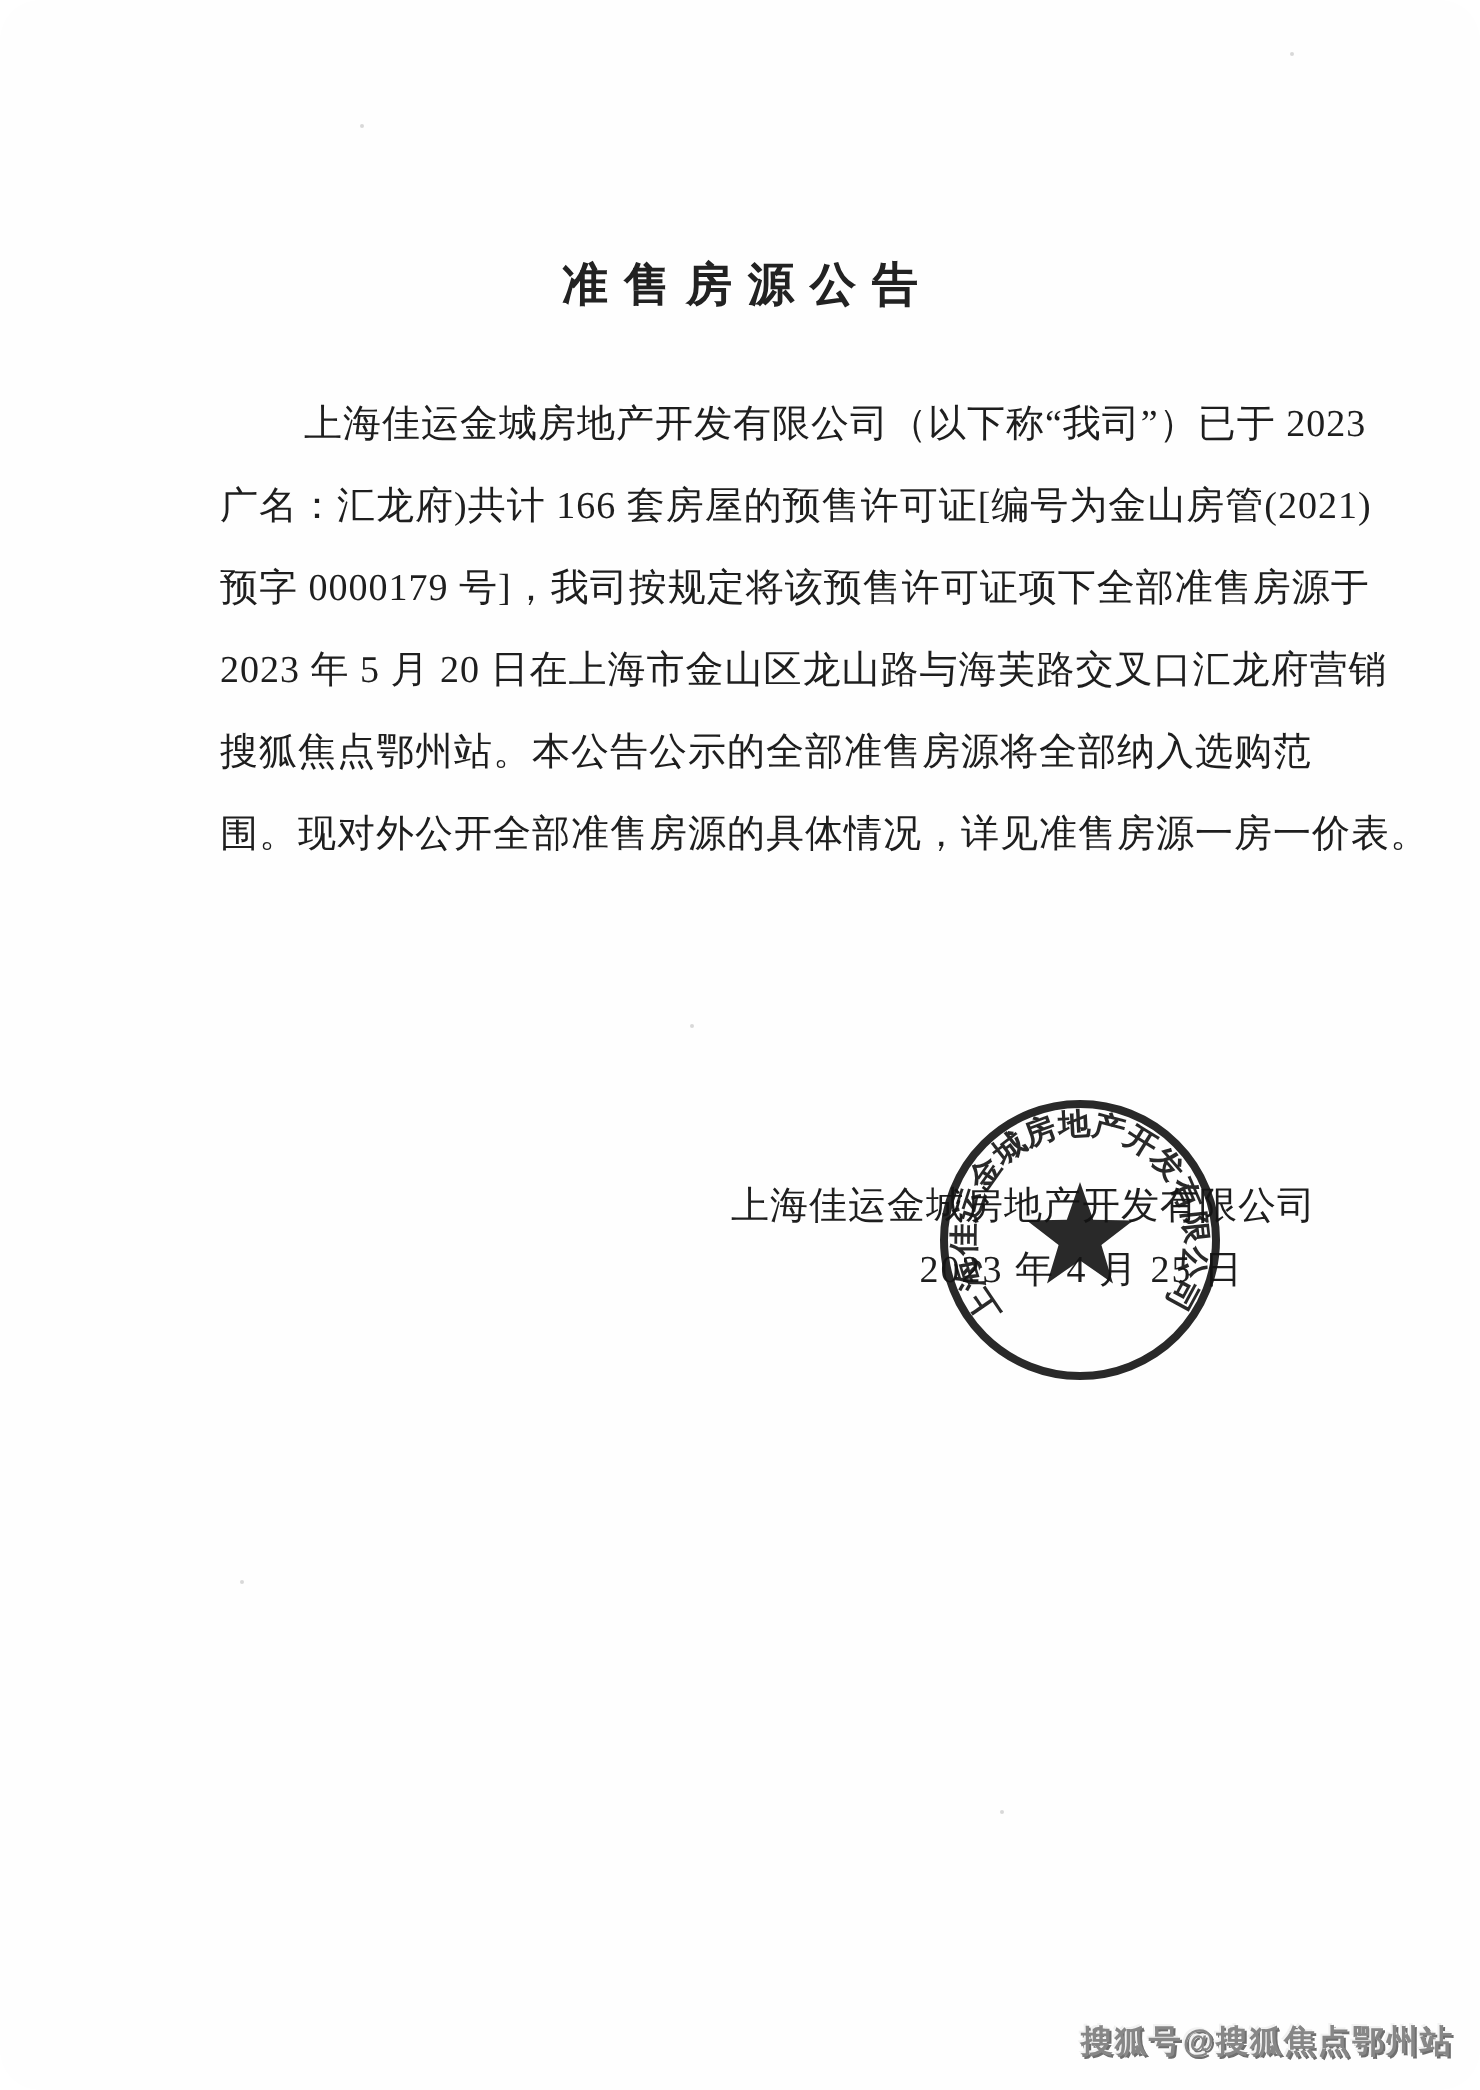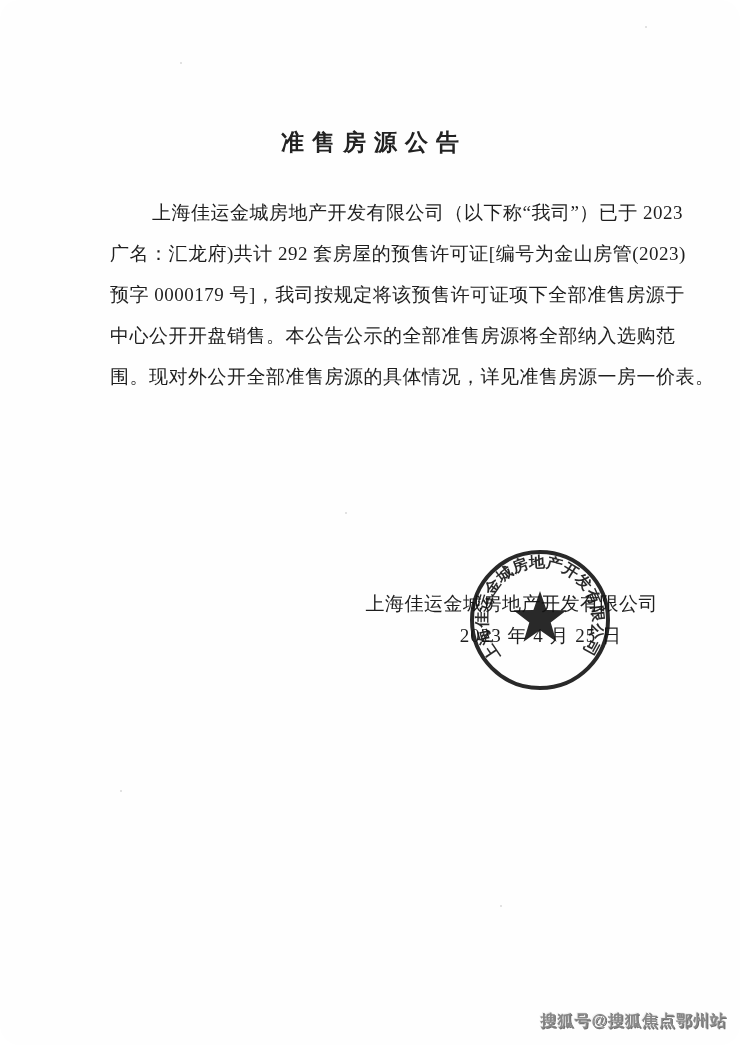--- a/index.html
+++ b/index.html
@@ -94,23 +94,24 @@
 </style>
 </head>
 <body>
 
 <div class="page">
 
   <h1 class="doc-title">准售房源公告</h1>
 
   <div class="doc-body">
     <div class="body-line indent">上海佳运金城房地产开发有限公司（以下称“我司”）已于 2023</div>
-    <div class="body-line">广名：汇龙府)共计 292 套房屋的预售许可证[编号为金山房管(2023)</div>
+    <div class="body-line">广名：汇龙府)共计 166 套房屋的预售许可证[编号为金山房管(2021)</div>
     <div class="body-line">预字 0000179 号]，我司按规定将该预售许可证项下全部准售房源于</div>
-    <div class="body-line">中心公开开盘销售。本公告公示的全部准售房源将全部纳入选购范</div>
+    <div class="body-line">2023 年 5 月 20 日在上海市金山区龙山路与海芙路交叉口汇龙府营销</div>
+    <div class="body-line">搜狐焦点鄂州站。本公告公示的全部准售房源将全部纳入选购范</div>
     <div class="body-line">围。现对外公开全部准售房源的具体情况，详见准售房源一房一价表。</div>
   </div>
 
   <div class="signature">
     <div class="sig-company">上海佳运金城房地产开发有限公司</div>
     <div class="sig-date">2023 年 4 月 25 日</div>
   </div>
 
   <svg class="seal" viewBox="0 0 150 150" xmlns="http://www.w3.org/2000/svg">
     <defs>

